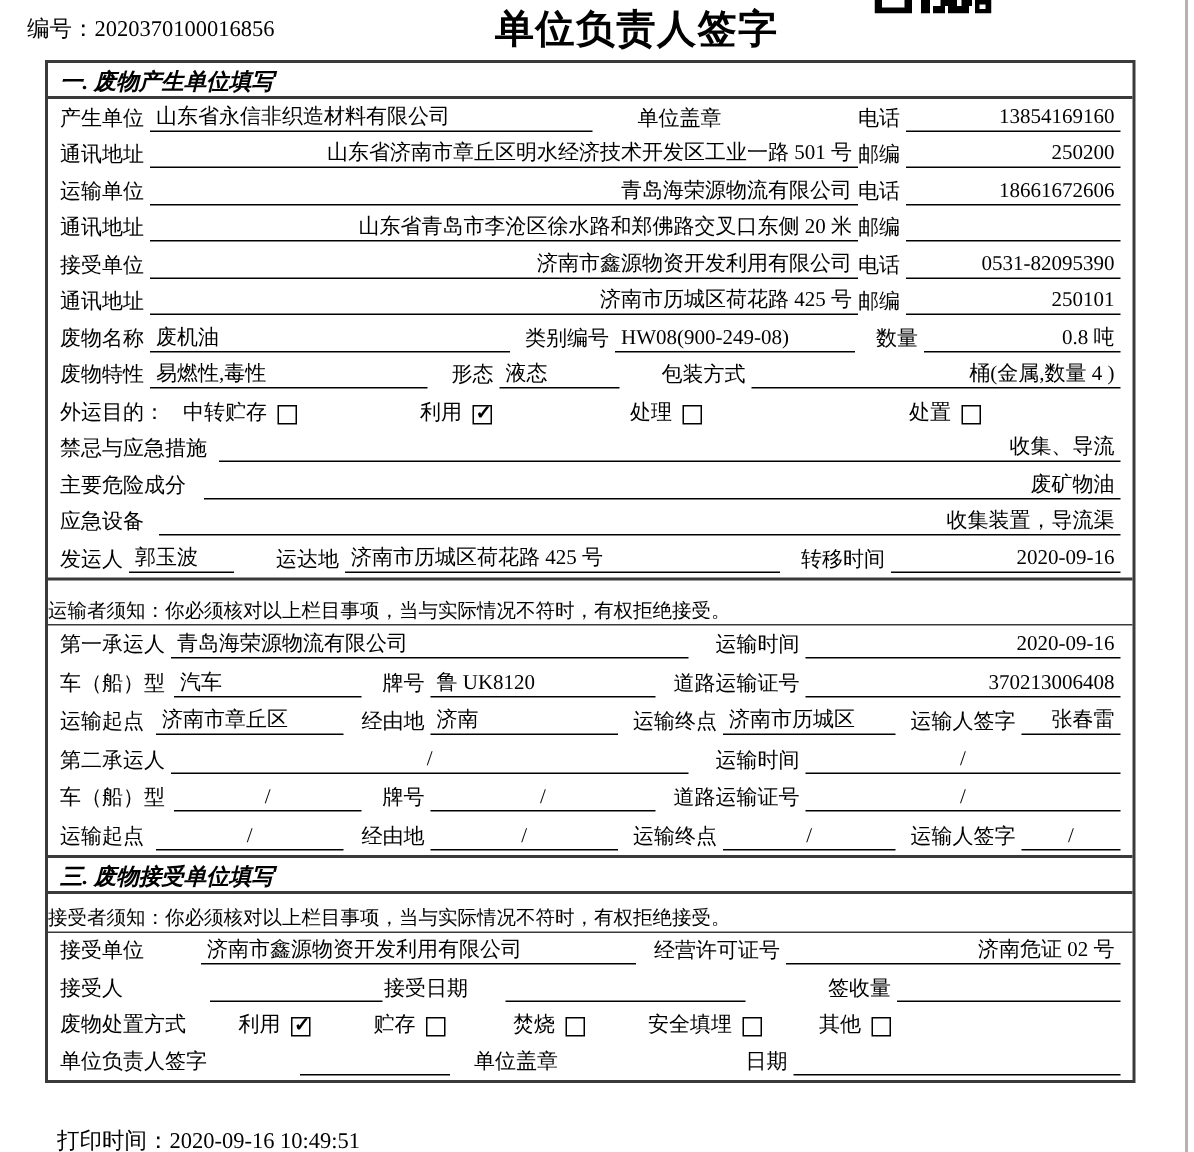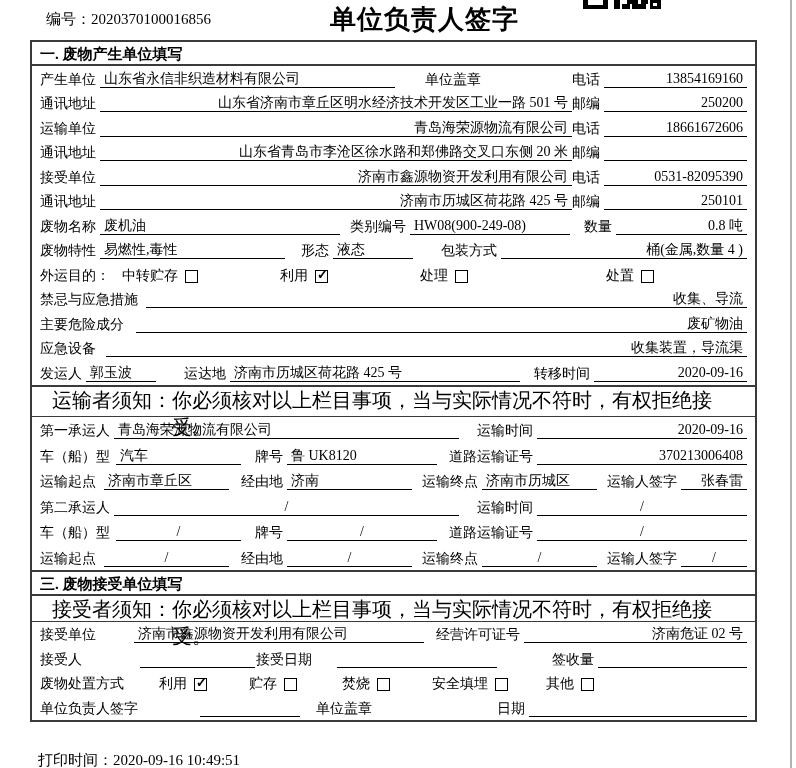--- a/index.html
+++ b/index.html
@@ -1,28 +1,28 @@
 <!DOCTYPE html>
 <html><head>
 <meta charset="utf-8">
 <style>
   html,body{margin:0;padding:0;background:#fff;}
   .page{position:relative;width:796px;height:768px;background:#fff;overflow:hidden;
         font-family:"Liberation Serif","DejaVu Serif",serif;color:#000;}
-  .docnum{position:absolute;left:46px;top:10px;font-size:15px;white-space:nowrap;}
+  .docnum{position:absolute;left:18px;top:10px;font-size:15px;white-space:nowrap;}
   .title{position:absolute;left:330px;top:2px;font-size:26px;font-weight:700;letter-spacing:1px;white-space:nowrap;}
   .qr{position:absolute;left:583px;top:0;}
   .edge{position:absolute;left:790px;top:0;width:2px;height:768px;background:#b3b3b3;}
   .doc{position:absolute;left:30px;top:40px;width:727px;border:2px solid #3a3a3a;box-sizing:border-box;background:#fff;}
-  .sec-title{font-weight:700;font-size:15px;padding:3px 8px 0;height:24px;box-sizing:border-box;border-bottom:2px solid #3a3a3a;}
+  .sec-title{font-weight:700;font-size:15px;padding:3px 8px 0;height:24px;box-sizing:border-box;border-bottom:2px solid #3a3a3a;font-style:italic;}
   .s2,.s3{border-top:2px solid #3a3a3a;}
   .row{display:flex;align-items:flex-end;padding:0 8px 3px;height:24.5px;box-sizing:border-box;font-size:14px;line-height:17px;}
   .s2 .row{height:25.5px;}
   .s3 .row{height:24.5px;}
-  .notice{display:flex;align-items:flex-start;padding:0 20px;font-size:20px;border-bottom:1px solid #3a3a3a;box-sizing:border-box;}
+  .notice{display:flex;align-items:flex-end;padding:0 0;font-size:13px;border-bottom:1px solid #3a3a3a;box-sizing:border-box;}
   .s2 .notice{height:30px;}
   .s3 .notice{height:26px;}
   .lbl{white-space:nowrap;}
   .fld{border-bottom:1px solid #000;padding:0 4px;margin-left:4px;white-space:nowrap;min-height:17px;box-sizing:border-box;}
   .grow{flex:1 1 auto;text-align:right;}
   .ctr{text-align:center;}
   .lg{flex:0 0 532px;display:flex;align-items:flex-end;}
   .lg .fld.grow{flex:1 1 auto;}
   .cb{width:13px;height:13px;border:1.5px solid #000;display:inline-block;margin-left:7px;margin-bottom:1px;position:relative;box-sizing:border-box;flex:0 0 auto;}
   .cb .mk{position:absolute;left:0;top:-4px;width:13px;font-size:13px;font-weight:700;line-height:15px;text-align:center;}

